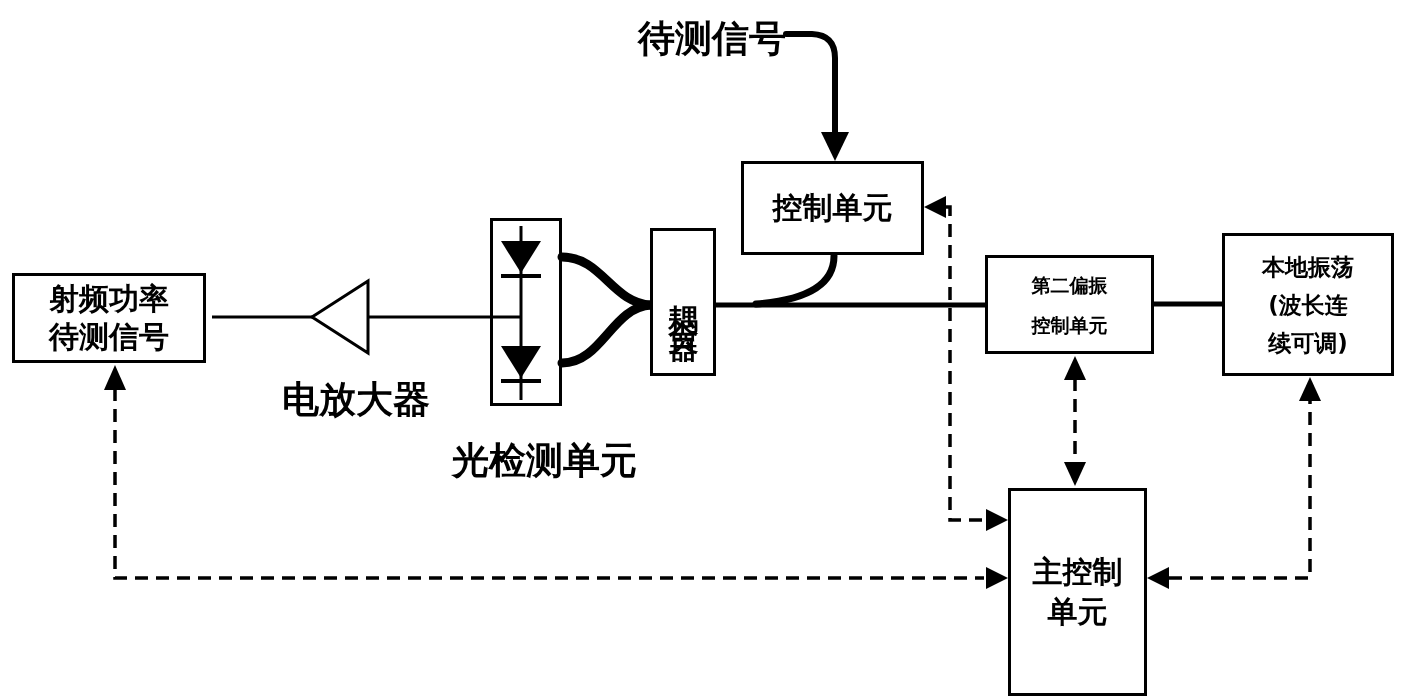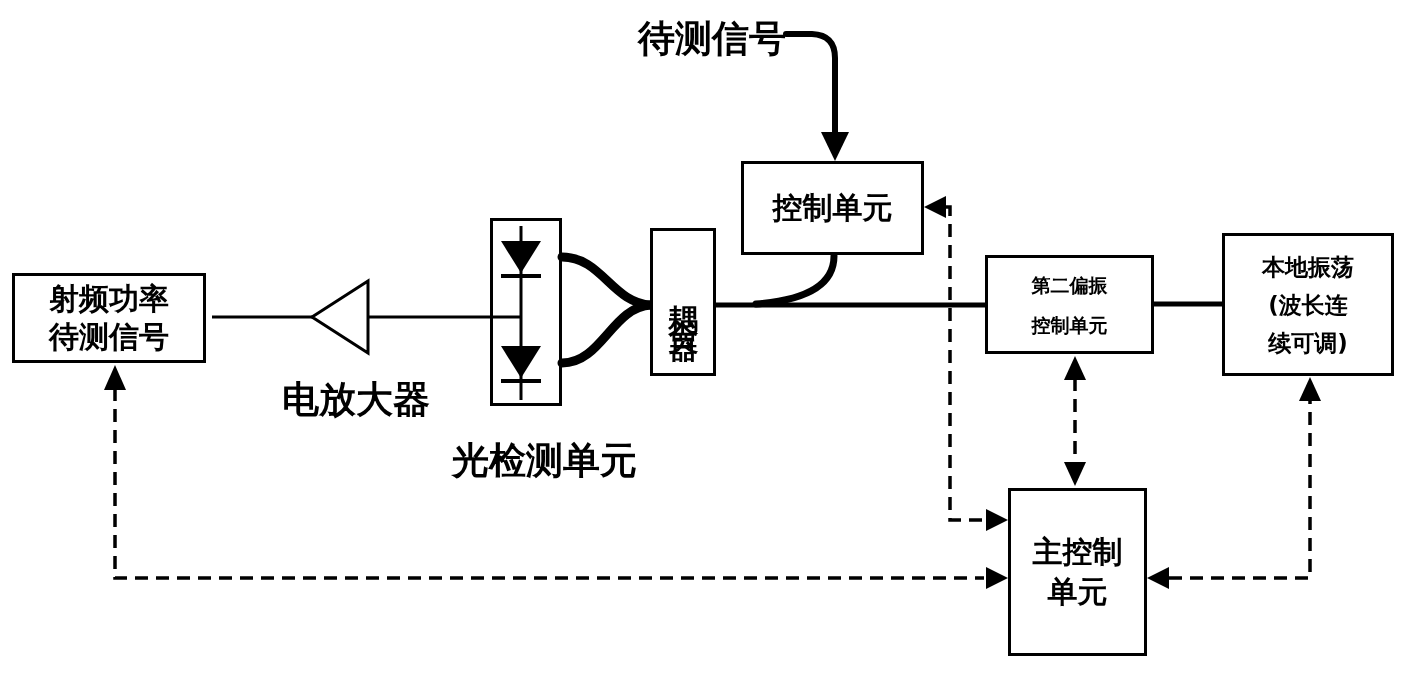--- a/index.html
+++ b/index.html
@@ -34,21 +34,21 @@
     font-weight: bold;
   }
   .dbox .ln { display: block; white-space: nowrap; }
 
   .rf-box   { left: 12px;  top: 273px; width: 194px; height: 90px;  font-size: 30px; line-height: 38px; }
   .pd-box   { left: 490px; top: 218px; width: 72px;  height: 188px; }
   .cp-box   { left: 650px; top: 228px; width: 66px;  height: 148px; font-size: 30px; }
   .p1-box   { left: 741px; top: 161px; width: 183px; height: 94px;  font-size: 30px; line-height: 38px; }
   .p2-box   { left: 985px; top: 255px; width: 169px; height: 99px;  font-size: 19px; line-height: 40px; }
   .lo-box   { left: 1222px;top: 233px; width: 172px; height: 143px; font-size: 23px; line-height: 38px; }
-  .mc-box   { left: 1008px;top: 488px; width: 139px; height: 168px; font-size: 30px; line-height: 40px; }
+  .mc-box   { left: 1008px;top: 488px; width: 139px; height: 208px; font-size: 30px; line-height: 40px; }
 
   .vtext {
     writing-mode: vertical-rl;
     text-orientation: upright;
     letter-spacing: 14px;
   }
 
   .freelabel {
     position: absolute;
     color: #000;

